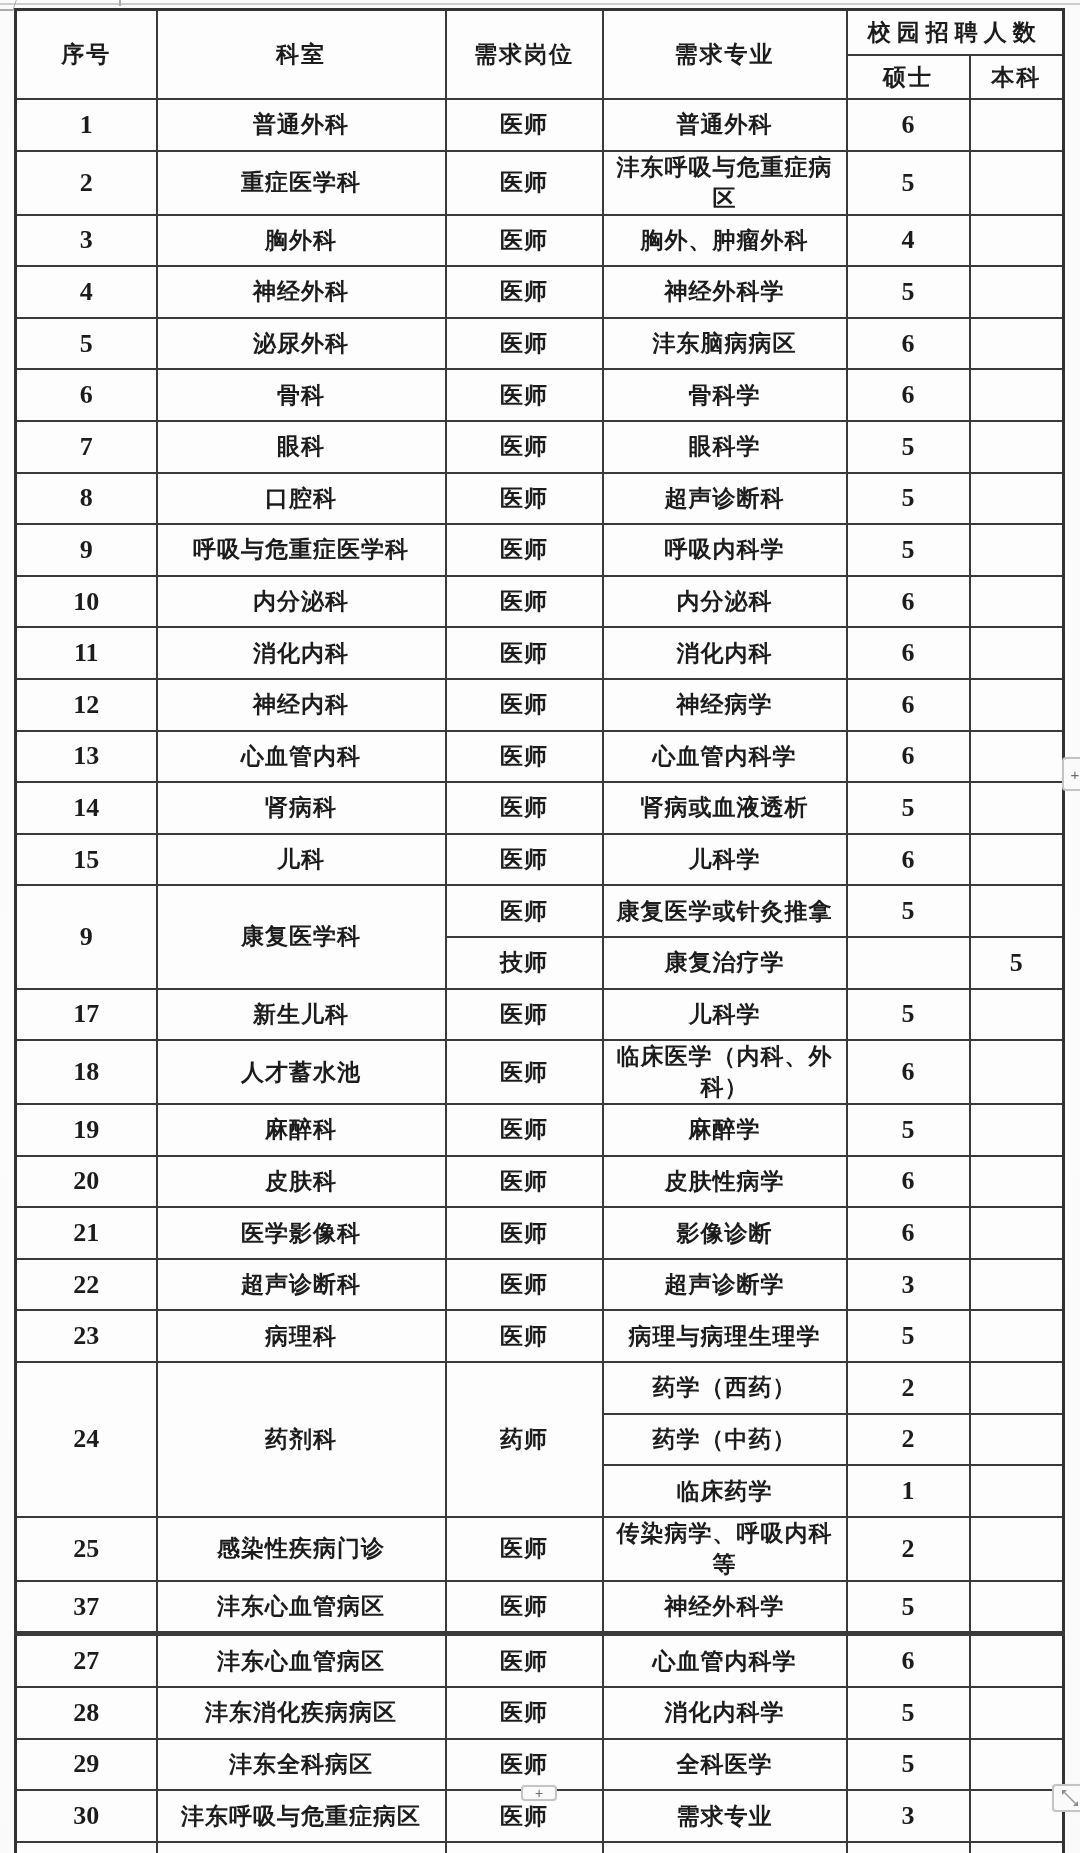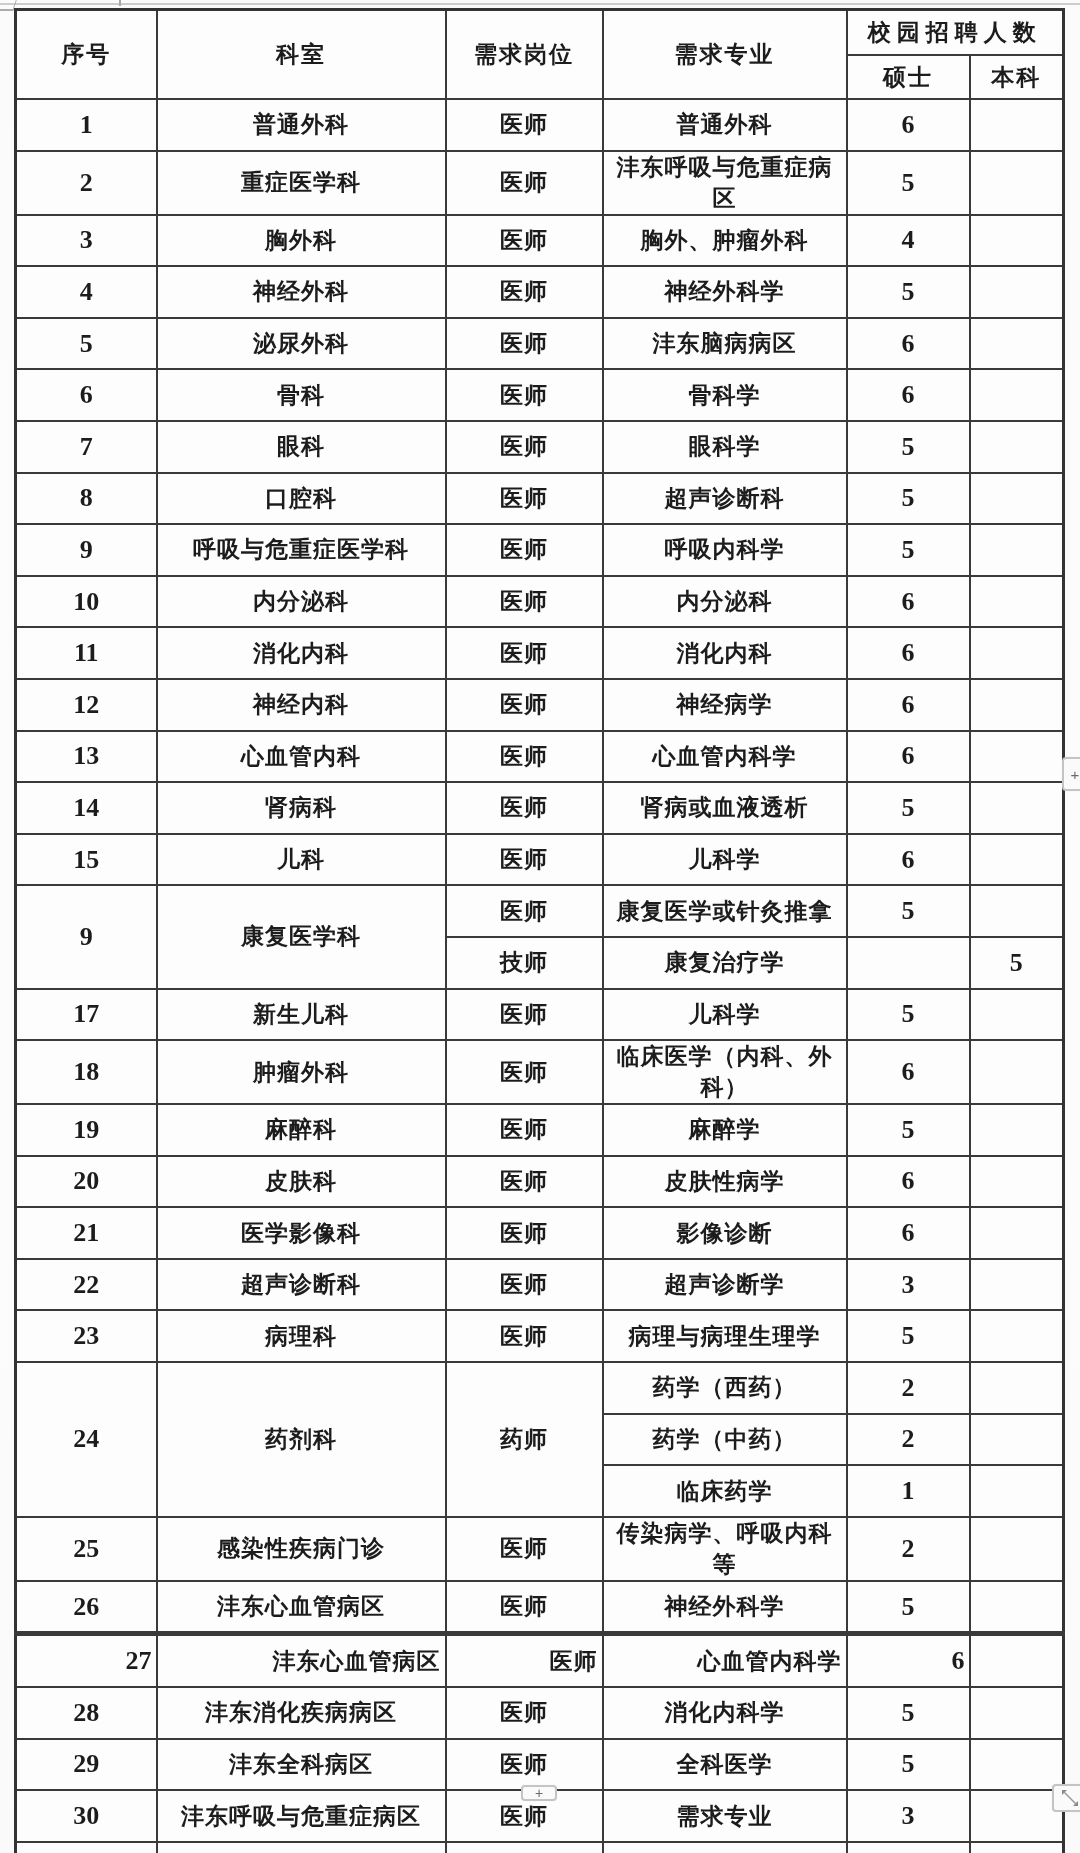--- a/index.html
+++ b/index.html
@@ -47,21 +47,21 @@
   thead tr.hrow-1 th{height:43px;}
   thead tr.hrow-2 th{height:42px;margin-left:20px;}
   thead th{font-size:23px;letter-spacing:2px;}
   thead th.recruit-span{letter-spacing:6px;}
   thead th{border-bottom-width:3px;}
   thead tr.hrow-1 th.recruit-span{border-bottom-width:2px;}
   tbody td{height:49.6px;font-size:23px;letter-spacing:1px;}
   tbody td.col-no,tbody td.col-master,tbody td.col-bachelor{
     font-size:26px;letter-spacing:0;
   }
-  tbody tr.thick-top td{border-top-width:5px;text-align:right;}
+  tbody tr.thick-top td{border-top-width:5px;}
   .mini-btn{
     position:absolute;box-sizing:border-box;
     background:#fafafa;border:2px solid #c4c4c4;border-radius:4px;
     color:#6a6a6a;
     display:flex;align-items:center;justify-content:center;
     font-family:"Liberation Sans","DejaVu Sans",sans-serif;
     box-shadow:0 0 2px rgba(0,0,0,.06);
   }
   .add-row-btn{left:521px;top:1785px;width:36px;height:16px;font-size:14px;line-height:1;}
   .add-col-btn{left:1062px;top:757px;width:26px;height:34px;font-size:15px;}
@@ -237,21 +237,21 @@
         <tr>
           <td class="col-no">17</td>
           <td class="col-dept">新生儿科</td>
           <td class="col-post">医师</td>
           <td class="col-major">儿科学</td>
           <td class="col-master">5</td>
           <td class="col-bachelor"></td>
         </tr>
         <tr>
           <td class="col-no">18</td>
-          <td class="col-dept">肿瘤外科</td>
+          <td class="col-dept">人才蓄水池</td>
           <td class="col-post">医师</td>
           <td class="col-major">临床医学（内科、外科）</td>
           <td class="col-master">6</td>
           <td class="col-bachelor"></td>
         </tr>
         <tr>
           <td class="col-no">19</td>
           <td class="col-dept">麻醉科</td>
           <td class="col-post">医师</td>
           <td class="col-major">麻醉学</td>
@@ -310,21 +310,21 @@
         </tr>
         <tr>
           <td class="col-no">25</td>
           <td class="col-dept">感染性疾病门诊</td>
           <td class="col-post">医师</td>
           <td class="col-major">传染病学、呼吸内科等</td>
           <td class="col-master">2</td>
           <td class="col-bachelor"></td>
         </tr>
         <tr>
-          <td class="col-no">26</td>
+          <td class="col-no">37</td>
           <td class="col-dept">沣东心血管病区</td>
           <td class="col-post">医师</td>
           <td class="col-major">神经外科学</td>
           <td class="col-master">5</td>
           <td class="col-bachelor"></td>
         </tr>
         <tr class="thick-top">
           <td class="col-no">27</td>
           <td class="col-dept">沣东心血管病区</td>
           <td class="col-post">医师</td>

